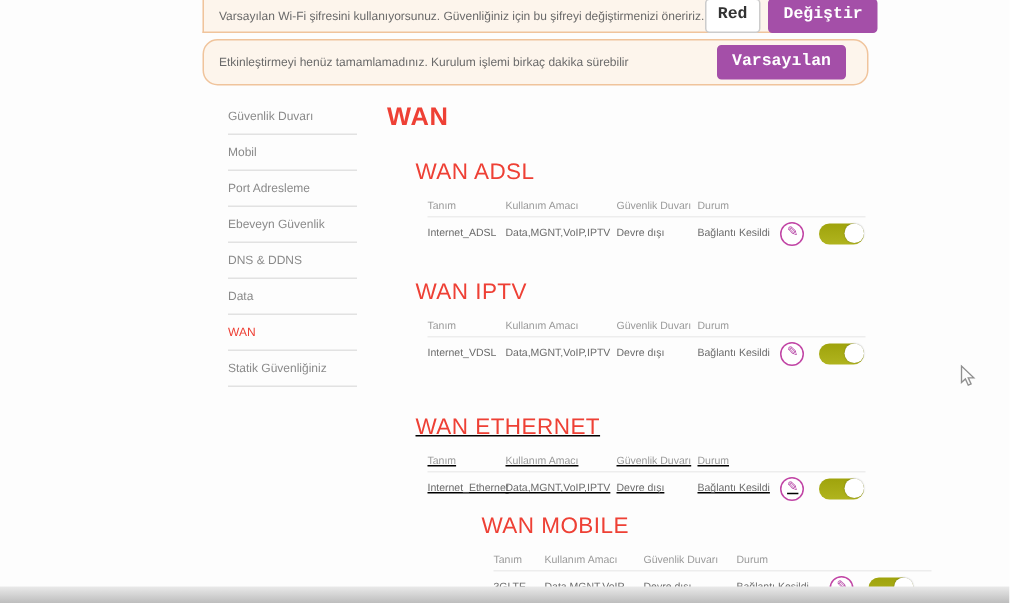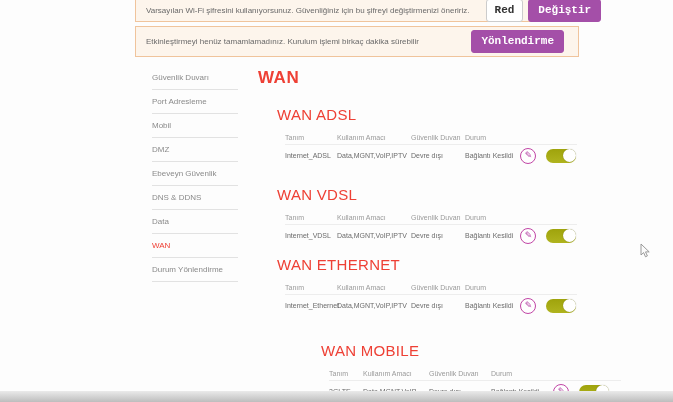--- a/index.html
+++ b/index.html
@@ -3,43 +3,43 @@
 <meta charset="utf-8">
 <style>
   * { margin:0; padding:0; box-sizing:border-box; }
   body { font-family: "Liberation Sans", sans-serif; background:#ffffff; }
   .page { position:relative; width:673px; height:402px; background:#fdfdfd; overflow:hidden; }
 
   
   .banner-stack { position:absolute; left:135px; top:0; width:444px; }
   .banner { background:var(--banner-bg); border:1px solid var(--banner-border);
             display:flex; align-items:center; padding:0 14px 0 10px; }
-  .banner-1 { height:22px; border-top:none;gap:16px; }
-  .banner-2 { height:31px; margin-top:4px; }
+  .banner-1 { height:22px; border-top:none; }
+  .banner-2 { height:31px; margin-top:4px;border-radius:10px; }
   .banner-text { font-size:8px; color:#6a6a6a; flex:1 1 auto; white-space:nowrap; }
   .banner-buttons { display:flex; gap:5px; align-items:center; }
   .btn { font-family:Liberation Mono, monospace; font-size:11px; font-weight:bold;
          border-radius:3px; cursor:pointer; line-height:1; }
   .btn-white { background:#ffffff; border:1px solid #cccccc; color:#333333;
                padding:5px 8px; }
   .btn-purple { background:var(--purple); border:1px solid var(--purple); color:#ffffff;
                 padding:5px 9px; }
 
   
   .sidebar { position:absolute; left:152px; top:66px; width:86px; }
   .sidebar-item { height:24px; line-height:24px; font-size:8px; color:#8a8a8a;
                   border-bottom:1px solid #e2e2e2; cursor:pointer; white-space:nowrap; }
   .sidebar-item.on { color:var(--accent-red); }
 
   
   .page-title { position:absolute; left:258px; top:68px; font-size:17px;
                 color:var(--accent-red); letter-spacing:0.5px; }
 
   .wan-section { position:absolute; left:277px; width:300px; }
-  .sec-1 { top:106px; } .sec-2 { top:186px; } .sec-3 { top:256px; } .sec-4 { top:342px;margin-left:44px; }
+  .sec-1 { top:106px; } .sec-2 { top:186px; } .sec-3 { top:276px;text-decoration:underline; } .sec-4 { top:342px;margin-left:44px; }
   .section-title { font-size:15px; font-weight:400; color:var(--accent-red);
                    letter-spacing:0.3px; white-space:nowrap; }
   .tbl { margin-top:7px; padding-left:8px; }
   .thead, .trow { display:grid; align-items:center; }
   .cols-regular .thead, .cols-regular .trow { grid-template-columns:52px 74px 54px 55px 26px 34px; }
   .cols-mobile  .thead, .cols-mobile  .trow { grid-template-columns:34px 66px 62px 62px 26px 34px; }
   .thead { height:15px; border-bottom:1px solid #ededed; }
   .thead span { font-size:7px; color:#9a9a9a; white-space:nowrap; }
   .trow { height:21px; }
   .trow .cell { font-size:7px; color:#6b6b6b; white-space:nowrap; }
@@ -71,35 +71,34 @@
     <div class="banner banner-1">
       <span class="banner-text">Varsayılan Wi-Fi şifresini kullanıyorsunuz. Güvenliğiniz için bu şifreyi değiştirmenizi öneririz.</span>
       <span class="banner-buttons">
         <button class="btn btn-white">Red</button>
         <button class="btn btn-purple">Değiştir</button>
       </span>
     </div>
     <div class="banner banner-2">
       <span class="banner-text">Etkinleştirmeyi henüz tamamlamadınız. Kurulum işlemi birkaç dakika sürebilir</span>
       <span class="banner-buttons">
-        <button class="btn btn-purple">Yönlendirme</button>
+        <button class="btn btn-purple">Varsayılan</button>
       </span>
     </div>
   </div>
 
   <nav class="sidebar">
     <div class="sidebar-item">Güvenlik Duvarı</div>
+    <div class="sidebar-item">Mobil</div>
     <div class="sidebar-item">Port Adresleme</div>
-    <div class="sidebar-item">Mobil</div>
-    <div class="sidebar-item">DMZ</div>
     <div class="sidebar-item">Ebeveyn Güvenlik</div>
     <div class="sidebar-item">DNS &amp; DDNS</div>
     <div class="sidebar-item">Data</div>
     <div class="sidebar-item on">WAN</div>
-    <div class="sidebar-item">Durum Yönlendirme</div>
+    <div class="sidebar-item">Statik Güvenliğiniz</div>
   </nav>
 
   <h1 class="page-title">WAN</h1>
 
   <section class="wan-section sec-1">
     <h2 class="section-title">WAN ADSL</h2>
     <div class="tbl cols-regular">
       <div class="thead">
         <span>Tanım</span>
         <span>Kullanım Amacı</span>
@@ -117,21 +116,21 @@
           <span class="pencil">✎</span>
         </button>
         <div class="toggle on">
           <div class="knob"></div>
         </div>
       </div>
     </div>
   </section>
 
   <section class="wan-section sec-2">
-    <h2 class="section-title">WAN VDSL</h2>
+    <h2 class="section-title">WAN IPTV</h2>
     <div class="tbl cols-regular">
       <div class="thead">
         <span>Tanım</span>
         <span>Kullanım Amacı</span>
         <span>Güvenlik Duvarı</span>
         <span>Durum</span>
         <span></span>
           <span></span>
       </div>
       <div class="trow">

